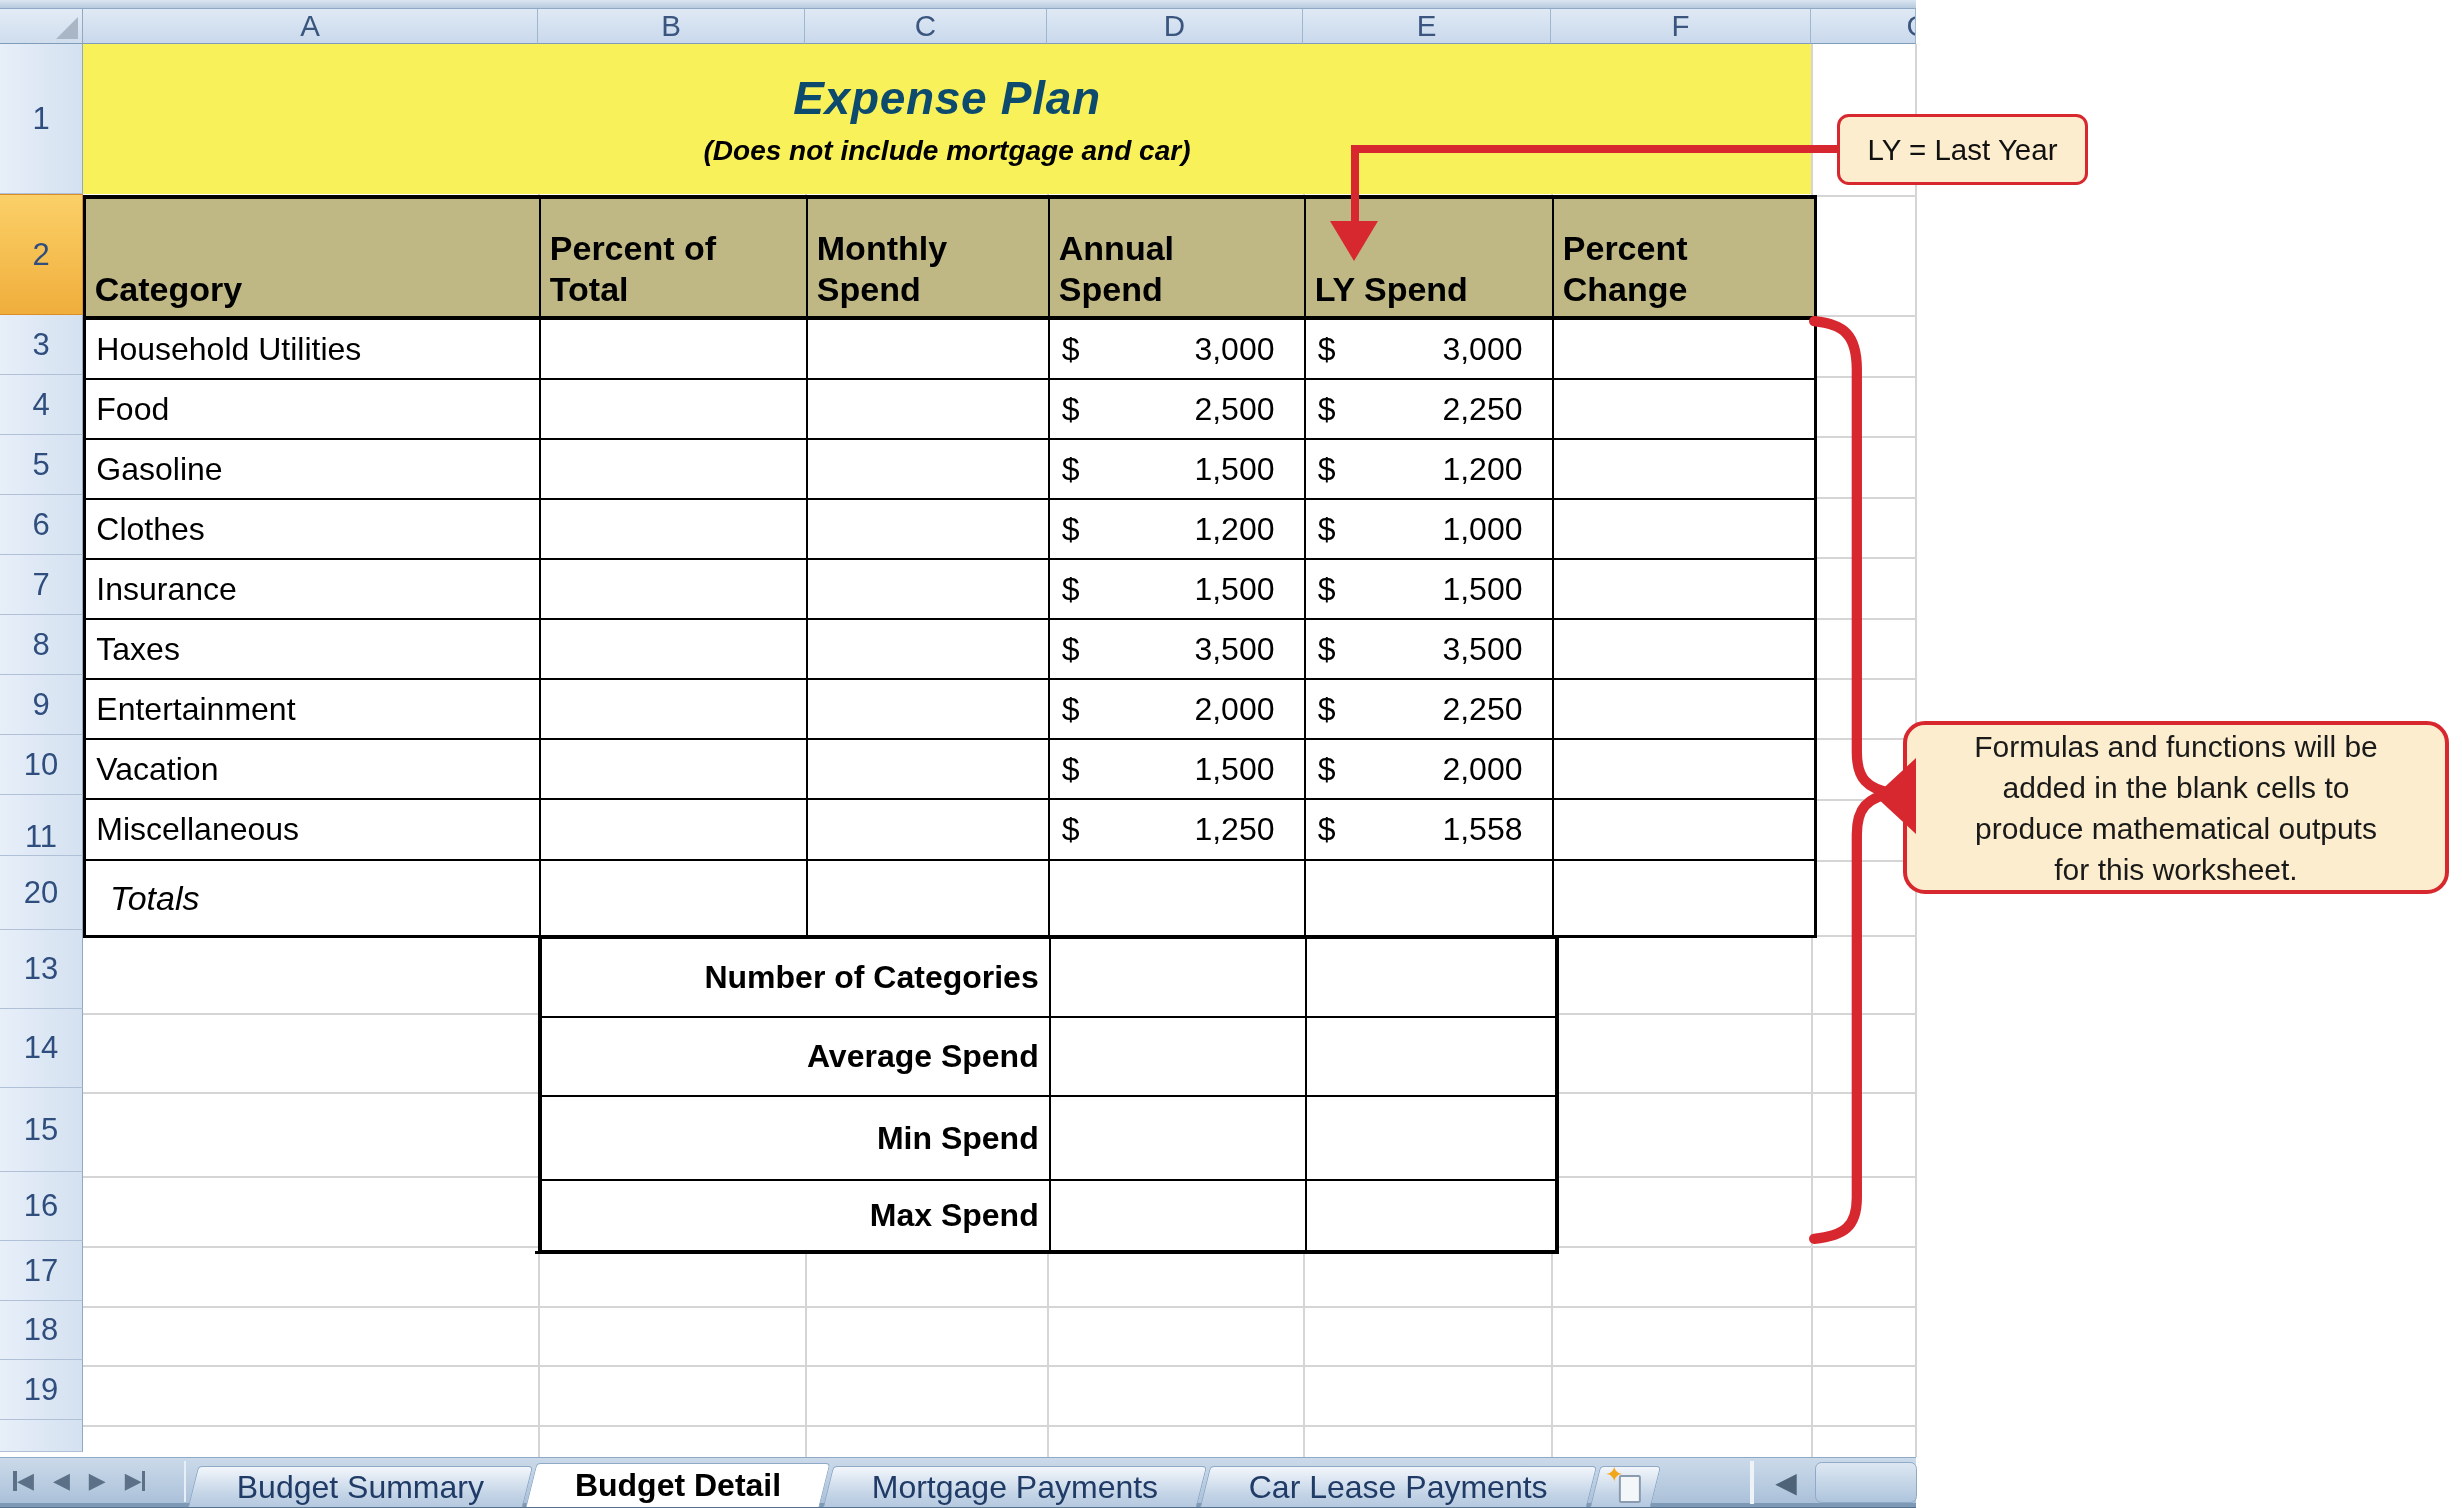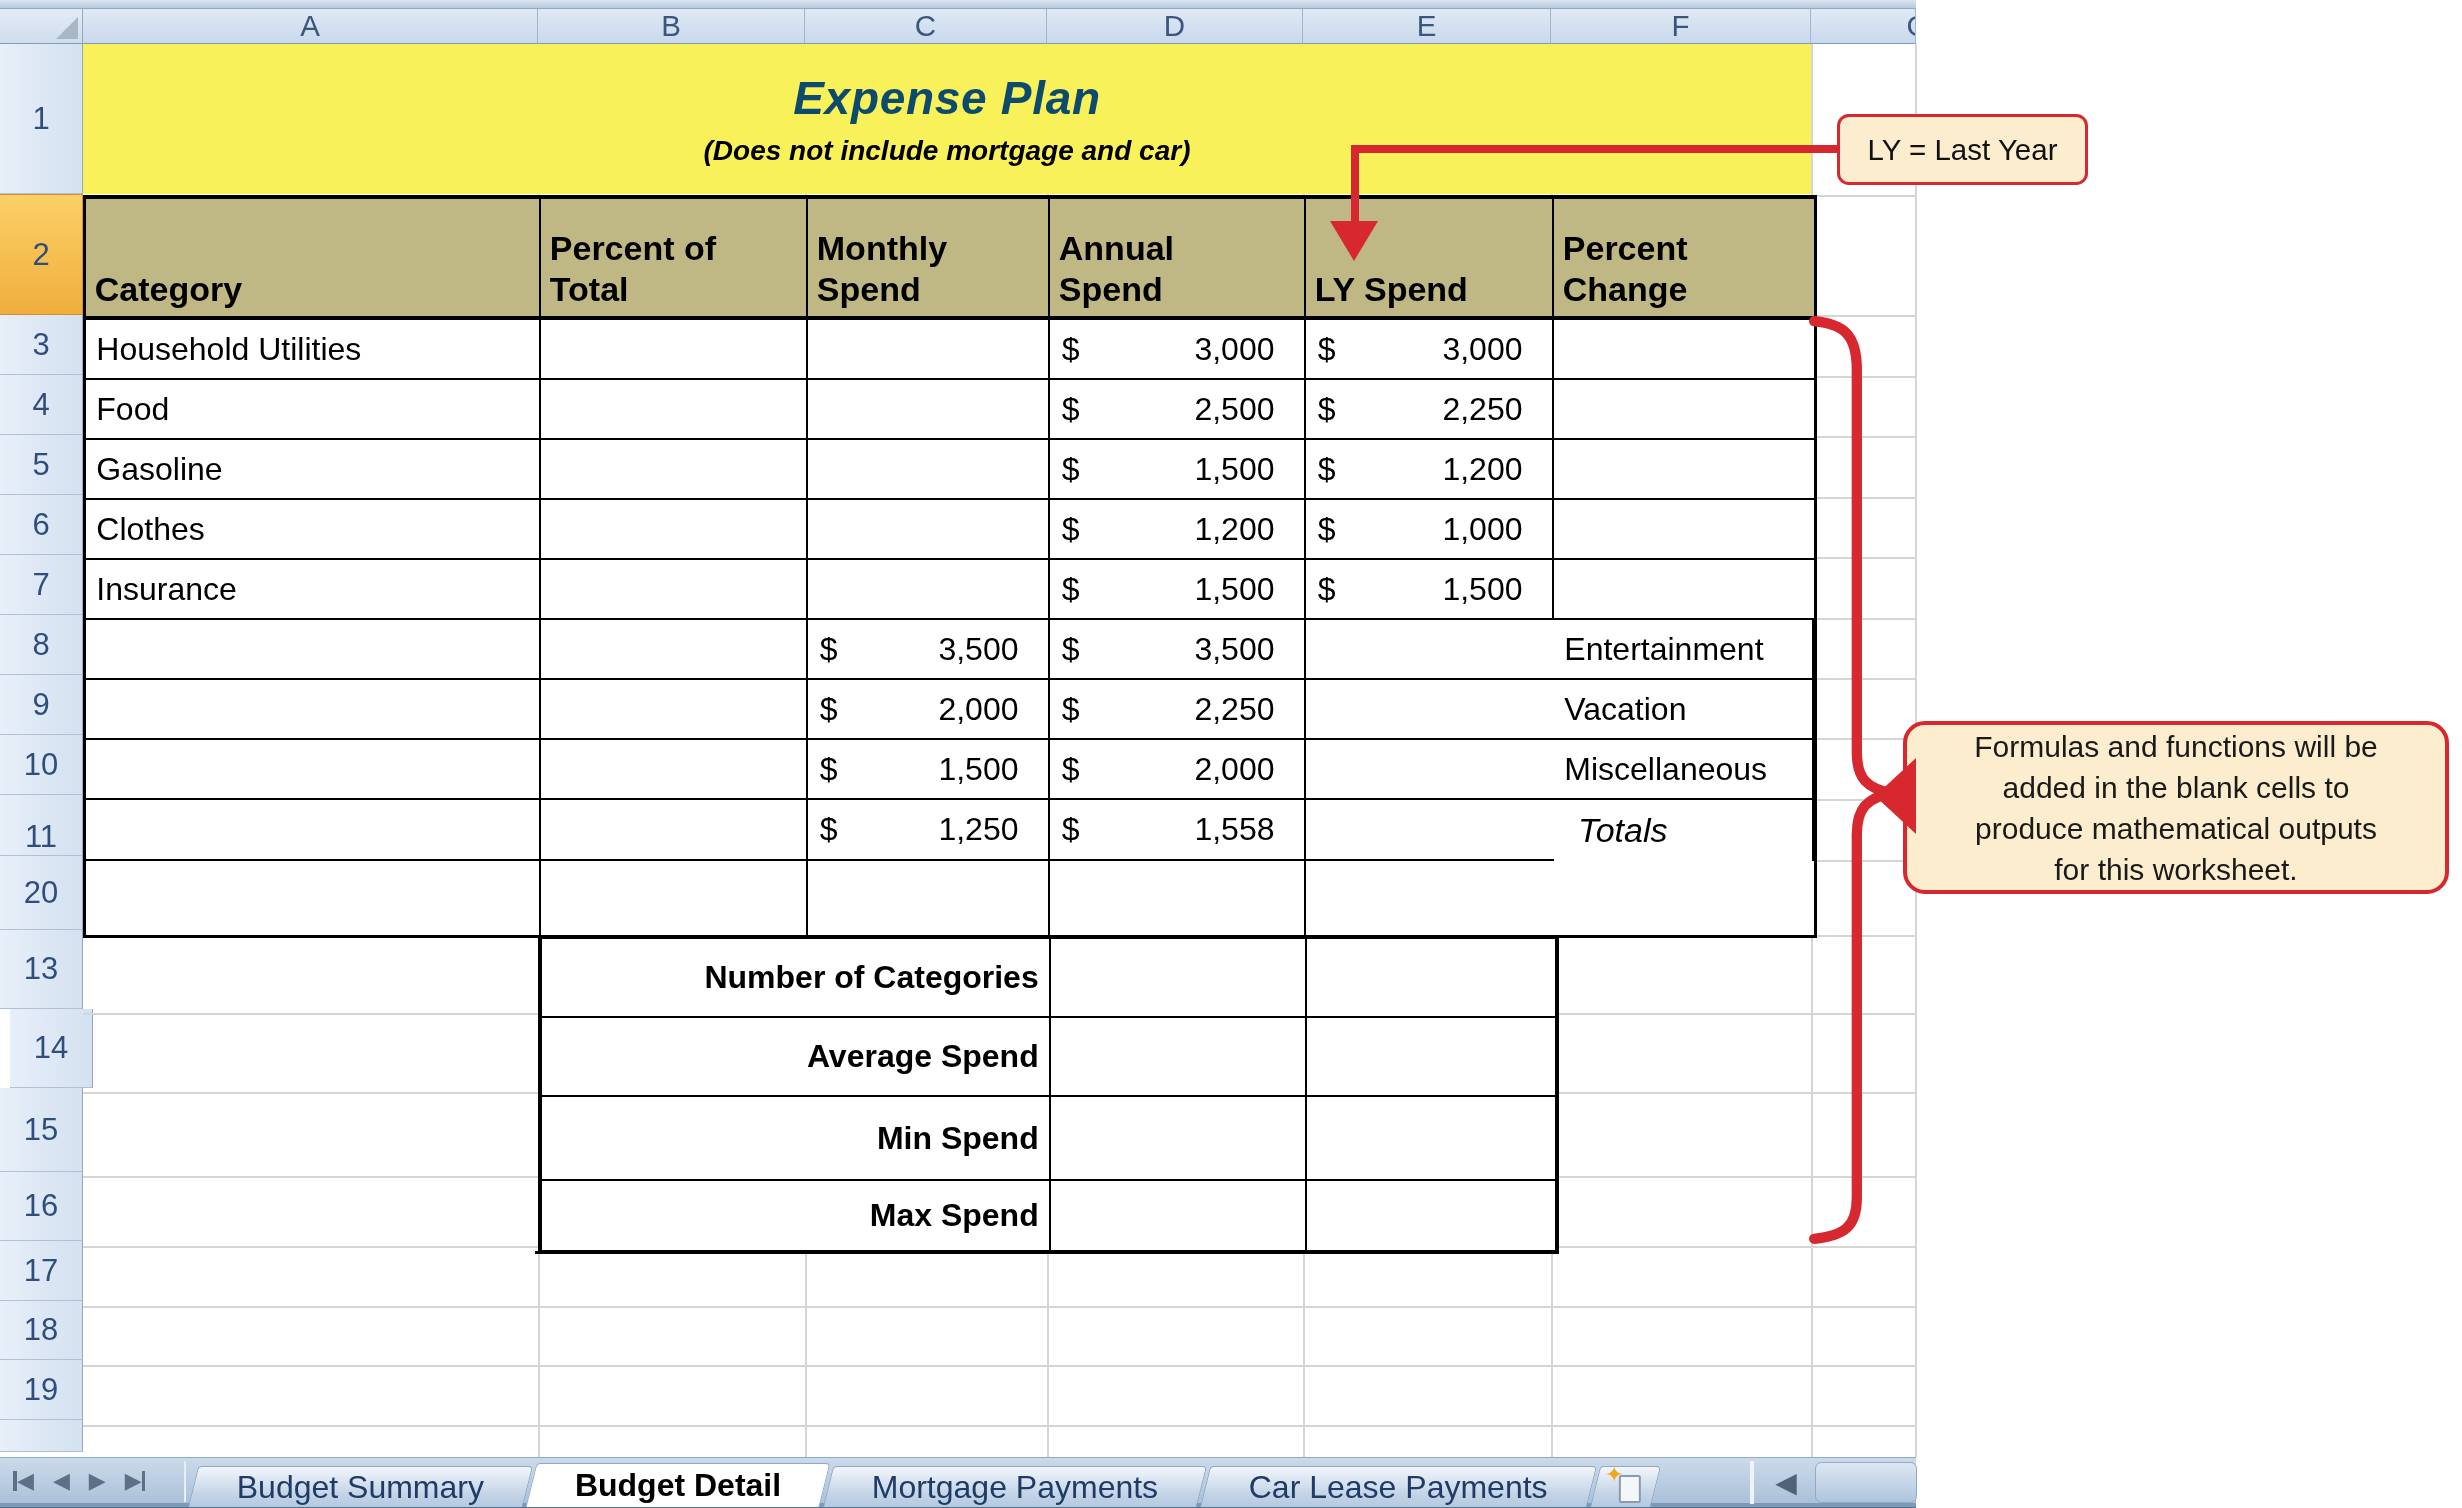--- a/index.html
+++ b/index.html
@@ -165,21 +165,21 @@
       </div>
       <div class="rh" style="height: 61px; align-items: flex-end;">
         <span>11</span>
       </div>
       <div class="rh" style="height: 74px;">
         <span>20</span>
       </div>
       <div class="rh" style="height: 79px;">
         <span>13</span>
       </div>
-      <div class="rh" style="height: 79px; margin-left: 10px;">
+      <div class="rh" style="height: 79px;">
         <span>14</span>
       </div>
       <div class="rh" style="height: 84px;">
         <span>15</span>
       </div>
       <div class="rh" style="height: 69px;">
         <span>16</span>
       </div>
       <div class="rh" style="height: 60px; text-align: right;">
         <span>17</span>
@@ -324,20 +324,23 @@
       <div class="cell br bb"></div>
       <div class="cell br bb money">
         <span>$</span>
         <span>1,500</span>
       </div>
       <div class="cell br bb money">
         <span>$</span>
         <span>1,500</span>
       </div>
       <div class="cell bb"></div>
+      <div class="cell br bb cat">
+        <span>Taxes</span>
+      </div>
       <div class="cell br bb"></div>
       <div class="cell br bb"></div>
       <div class="cell br bb money">
         <span>$</span>
         <span>3,500</span>
       </div>
       <div class="cell br bb money">
         <span>$</span>
         <span>3,500</span>
       </div>

